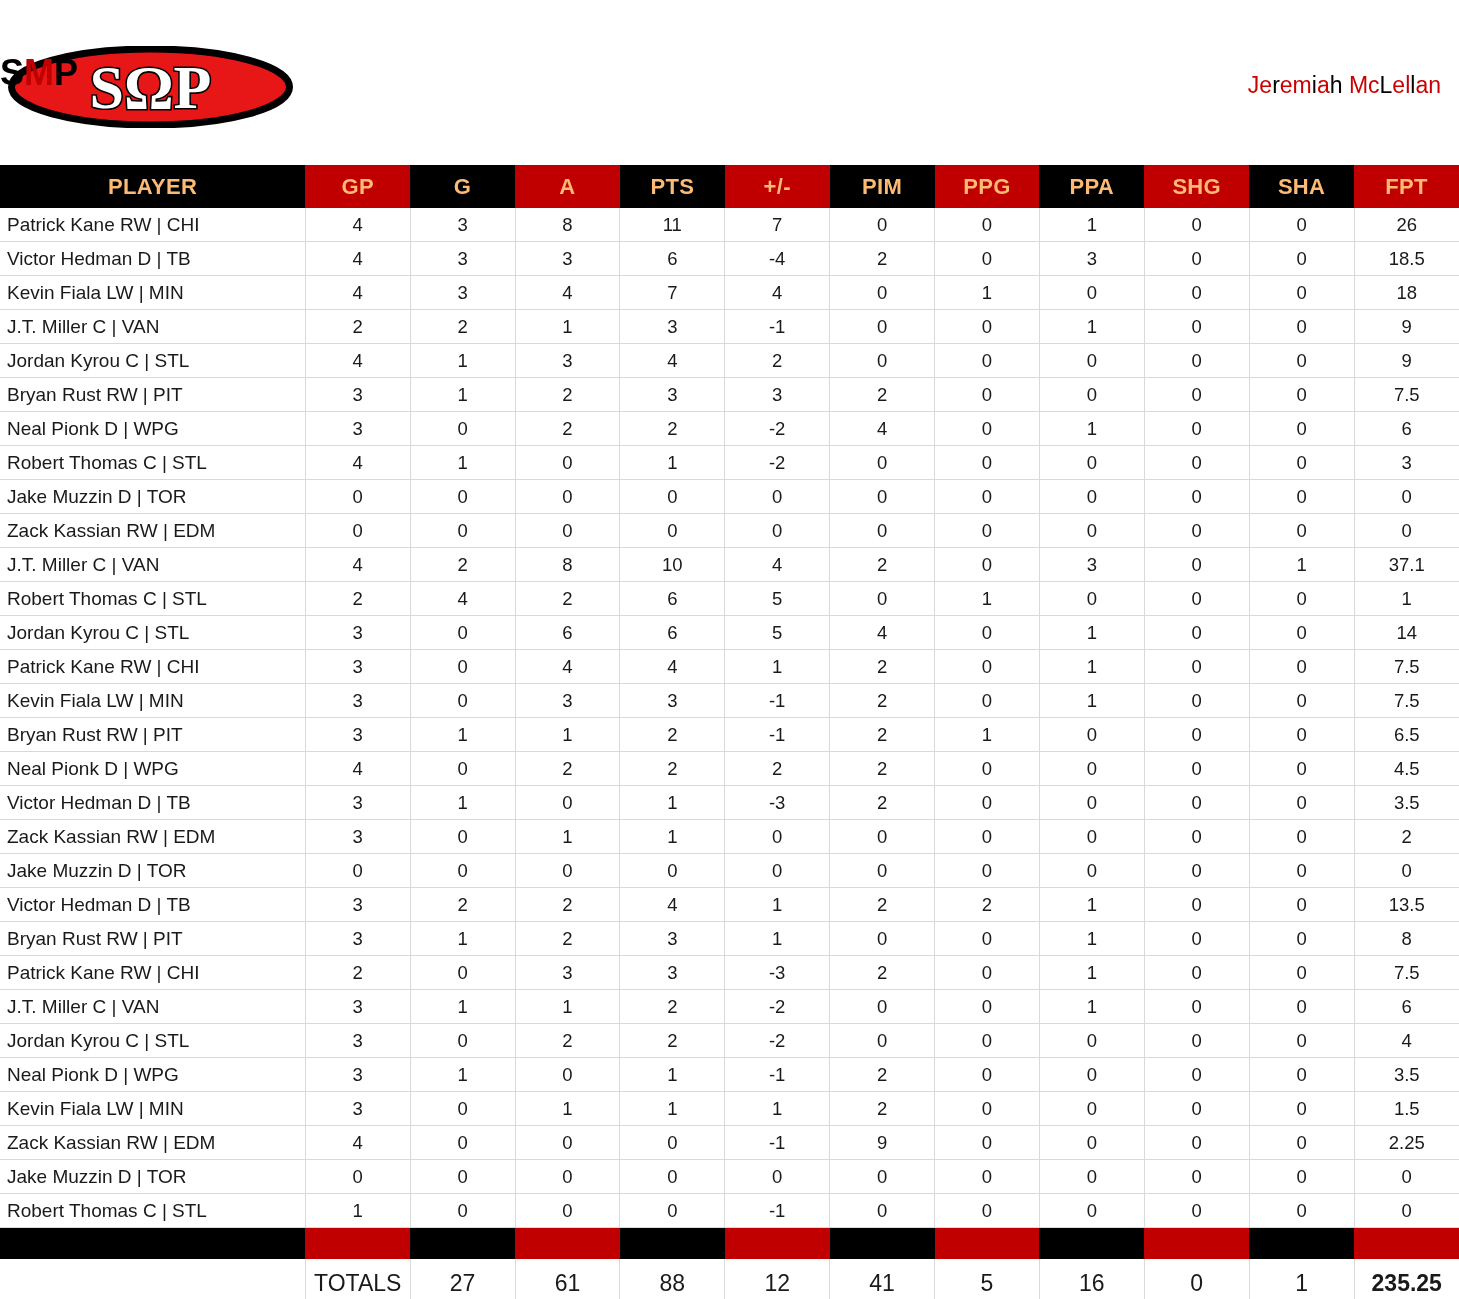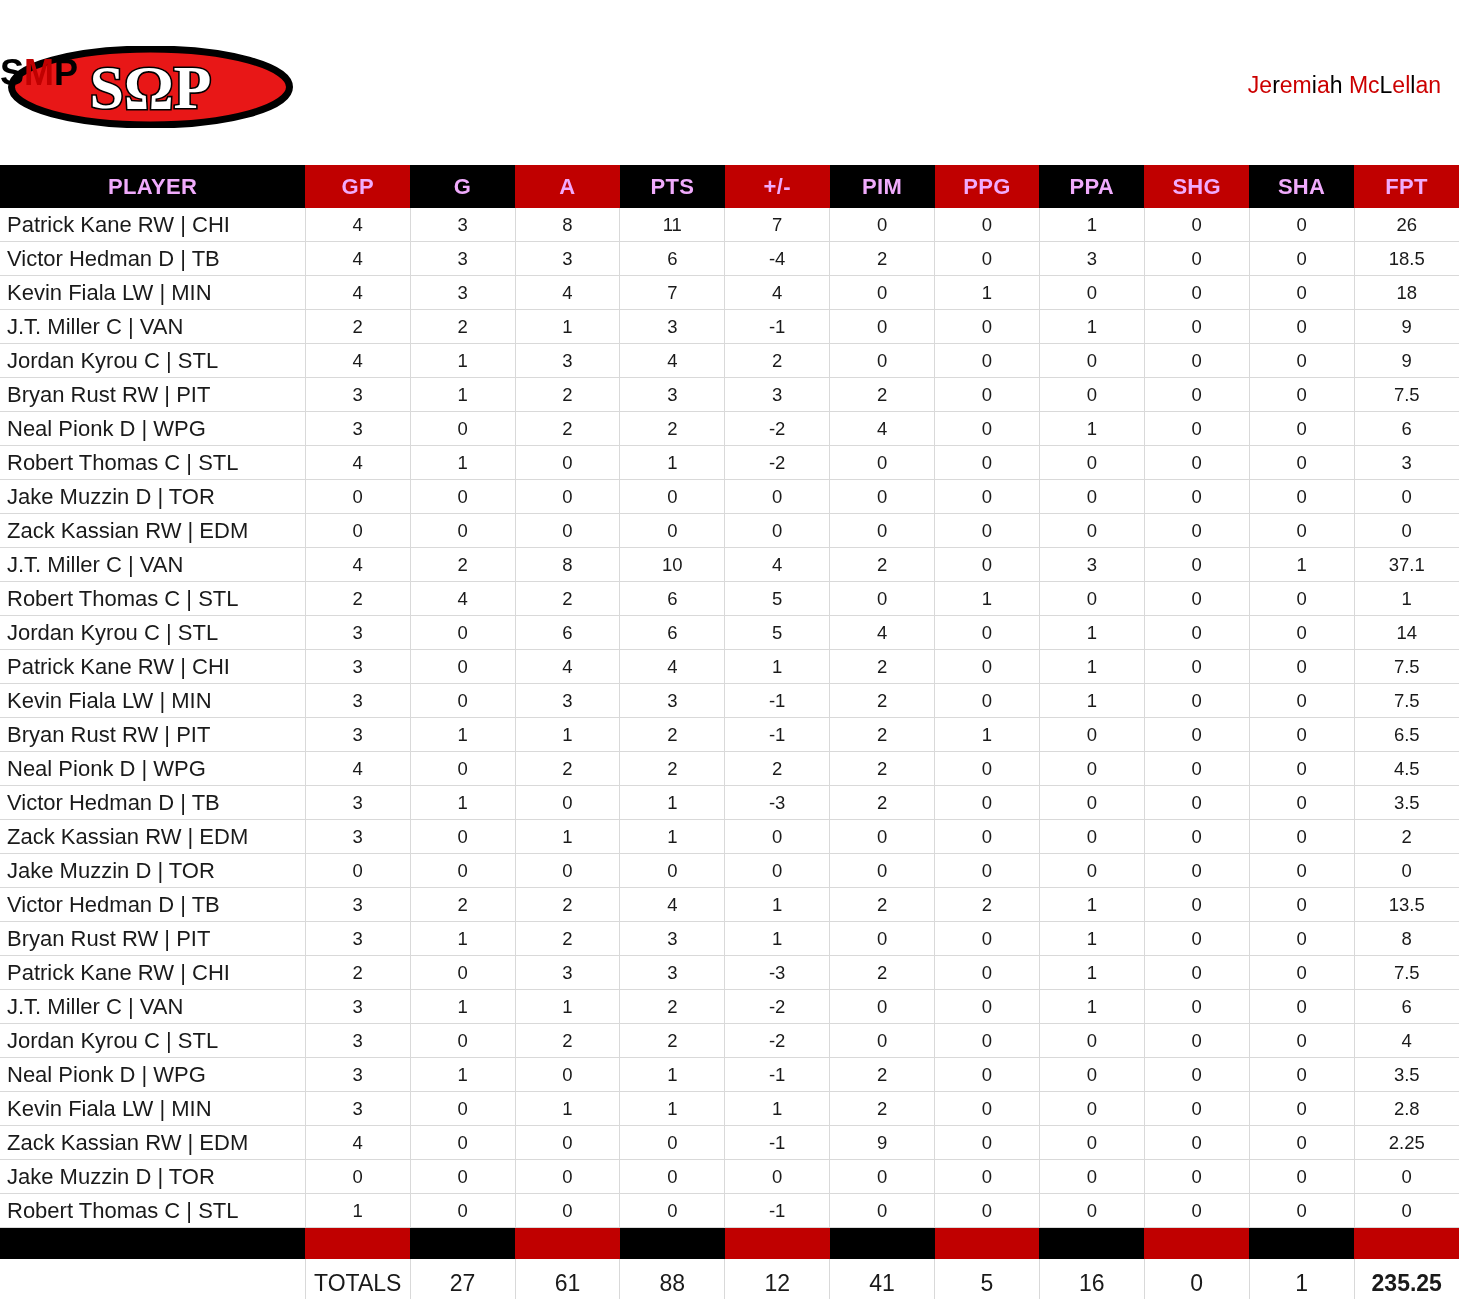--- a/index.html
+++ b/index.html
@@ -73,21 +73,21 @@
     left: 0;
     border-collapse: collapse;
     width: 1459px;
     table-layout: fixed;
   }
   table.stats col.c-player { width: 305px; }
   table.stats col.c-num    { width: 104.8px; }
 
   table.stats thead th {
     height: 43px;
-    color: #f0abfc;
+    color: #fdba74;
     font-size: 22px;
     font-weight: bold;
     text-align: center;
     vertical-align: middle;
     padding: 0;
     border: none;
     letter-spacing: 0.3px;
   }
   th.hdr-player {
     text-align: left;
@@ -106,21 +106,21 @@
     border-bottom: 1px solid #d9d9d9;
     border-left: 1px solid #d9d9d9;
     background: #ffffff;
     white-space: nowrap;
     overflow: hidden;
   }
   table.stats tbody td.player-cell {
     text-align: left;
     padding-left: 7px;
     border-left: none;
-    font-size: 22px;
+    font-size: 19px;
   }
   table.stats tbody tr:first-child td {
     border-top: none;
   }
 
   
   tr.band td {
     height: 31px;
     padding: 0;
     border: none;
@@ -577,21 +577,21 @@
           <td>3</td>
           <td>0</td>
           <td>1</td>
           <td>1</td>
           <td>1</td>
           <td>2</td>
           <td>0</td>
           <td>0</td>
           <td>0</td>
           <td>0</td>
-          <td>2.8</td>
+          <td>1.5</td>
         </tr>
         <tr>
           <td class="player-cell">Zack Kassian RW | EDM</td>
           <td>4</td>
           <td>0</td>
           <td>0</td>
           <td>0</td>
           <td>-1</td>
           <td>9</td>
           <td>0</td>

